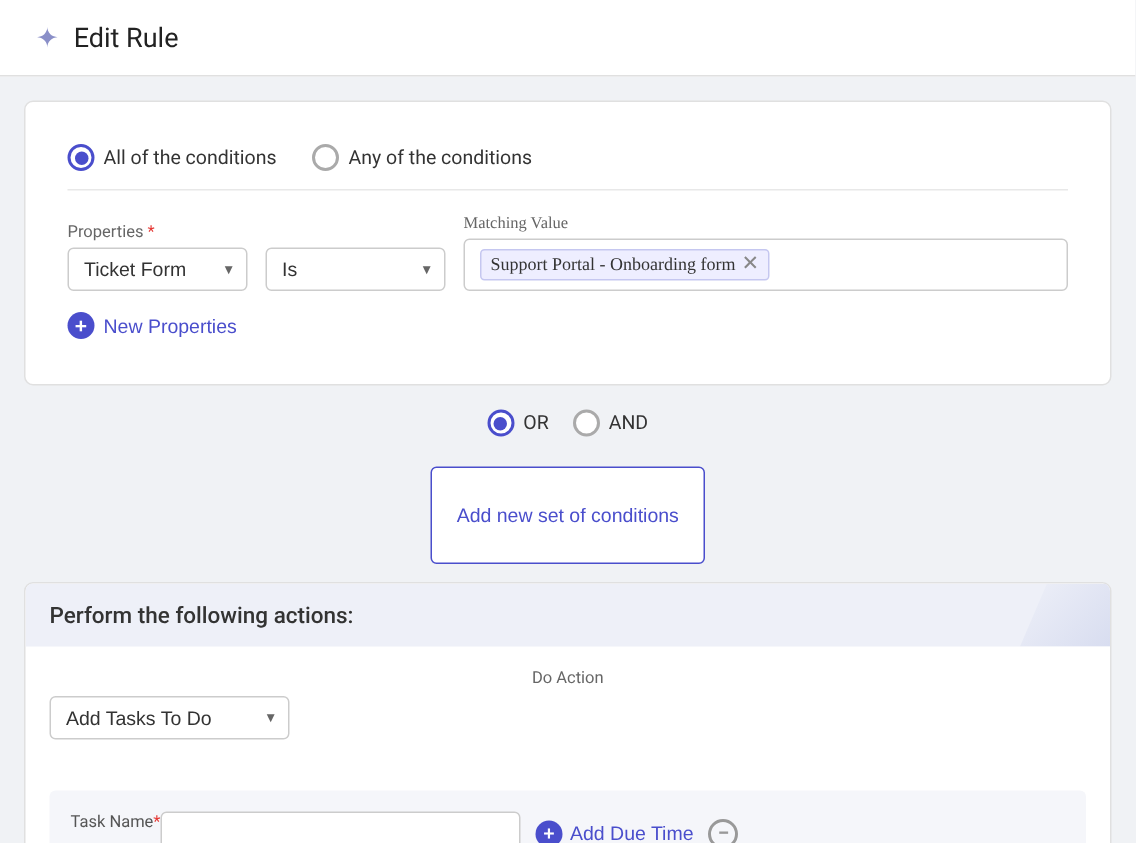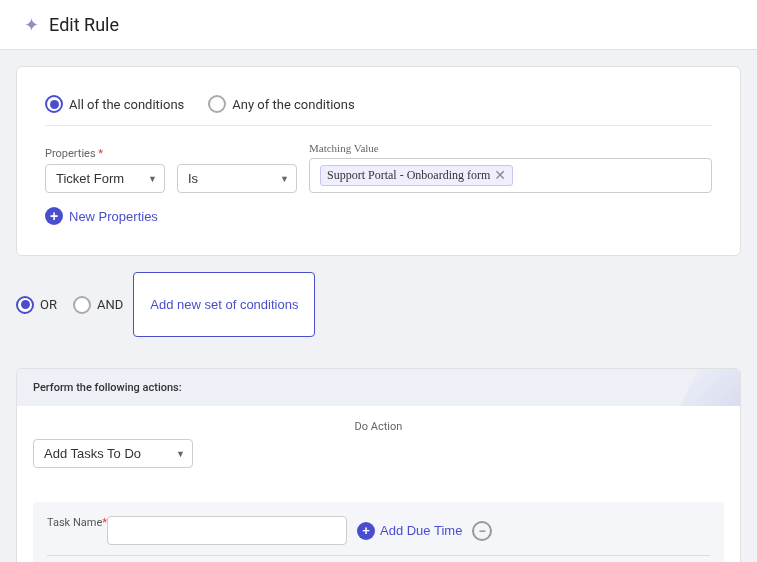--- a/index.html
+++ b/index.html
@@ -209,23 +209,24 @@
       justify-content: center;
       font-size: 14px;
       font-weight: bold;
       line-height: 1;
       flex-shrink: 0;
     }
 
     
     .logic-section {
       display: flex;
-      align-items: center;
-      gap: 10px;
-      margin-bottom: 31px;
+      flex-direction: column;
+      align-items: center;
+      gap: 20px;
+      margin-bottom: 12px;
     }
 
     .logic-options {
       display: flex;
       align-items: center;
       gap: 16px;
     }
 
     .add-set-btn {
       border: 1px solid #4a4ecc;
@@ -243,21 +244,21 @@
       border: 1px solid #e0e0e0;
       border-radius: 6px;
       padding: 0;
       margin-bottom: 16px;
       overflow: hidden;
     }
 
     .actions-header {
       background: #eef0f8;
       padding: 12px 16px;
-      font-size: 11px;
+      font-size: 15px;
       font-weight: 500;
       color: #333;
       position: relative;
     }
 
     .actions-header::after {
       content: '';
       position: absolute;
       top: 0;
       right: 0;

